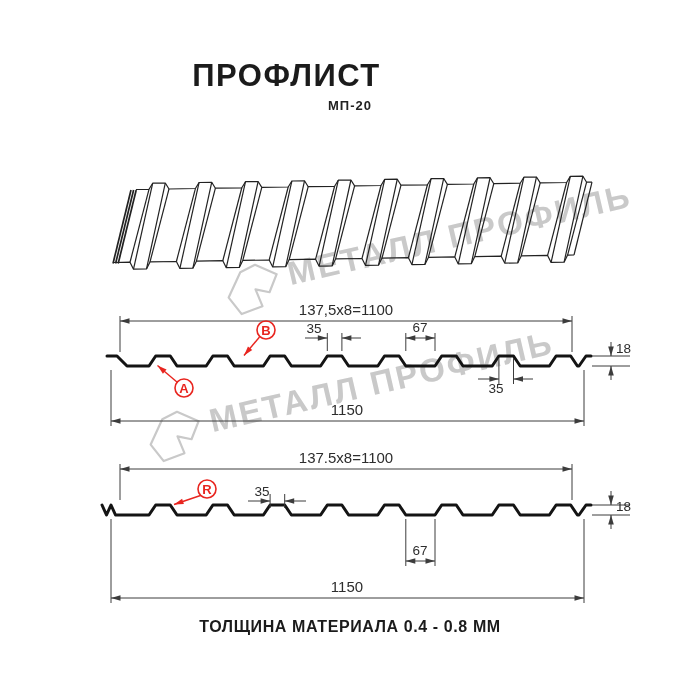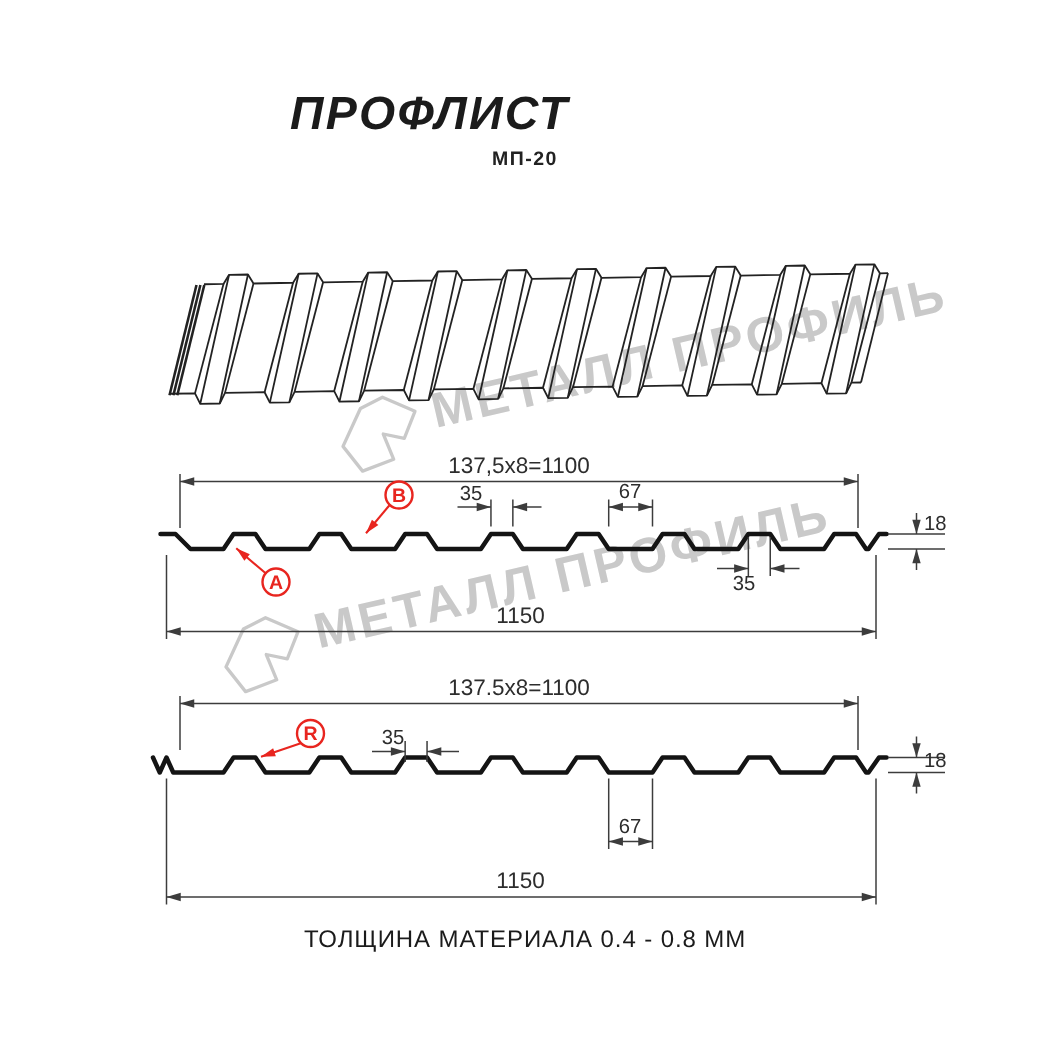--- a/index.html
+++ b/index.html
@@ -1,23 +1,23 @@
 <!DOCTYPE html>
 <html style="--red: #e8251f; --wm: #c9c9c9;"><head>
 <meta charset="utf-8">
 <style>
   html,body{margin:0;padding:0;background:#fff;}
   .canvas{position:relative;width:700px;height:700px;background:#fff;overflow:hidden;
           font-family:"Liberation Sans",sans-serif;}
   .title{position:absolute;top:58px;left:0;width:573px;text-align:center;
-         font-size:31px;font-weight:800;letter-spacing:1.5px;color:#1b1b1b;font-style:italic;}
+         font-size:31px;font-weight:800;letter-spacing:1.5px;color:#1b1b1b;}
   .subtitle{position:absolute;top:98px;left:0;width:700px;text-align:center;
          font-size:13px;font-weight:700;letter-spacing:1px;color:#222;}
   .footer{position:absolute;top:618px;left:0;width:700px;text-align:center;
-         font-size:16px;font-weight:400;letter-spacing:.6px;color:#1b1b1b;}
+         font-size:16px;font-weight:700;letter-spacing:.6px;color:#1b1b1b;}
   svg.diagram{position:absolute;left:0;top:0;width:700px;height:700px;}
   .prof{fill:none;stroke:#141414;stroke-width:3;stroke-linejoin:round;stroke-linecap:round;}
   .dim{font-family:"Liberation Sans",sans-serif;font-size:15px;fill:#2d2d2d;text-anchor:middle;}
   .dims{font-family:"Liberation Sans",sans-serif;font-size:13.5px;fill:#2d2d2d;text-anchor:middle;}
   .start{text-anchor:start;}
   .lbl{font-family:"Liberation Sans",sans-serif;font-size:13px;font-weight:bold;
        fill:var(--red,#e8251f);text-anchor:middle;}
   .lbl-circle{fill:none;stroke:var(--red,#e8251f);stroke-width:1.6;}
   .wm-text{font-family:"Liberation Sans",sans-serif;font-size:33px;font-weight:bold;
        fill:var(--wm,#c9c9c9);letter-spacing:2.5px;}

